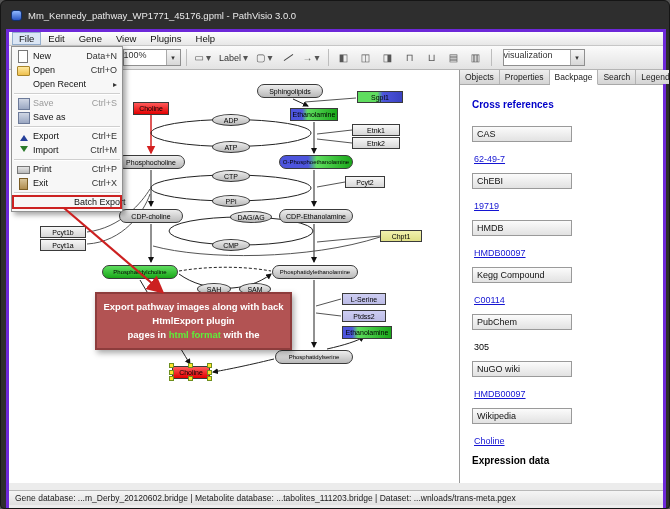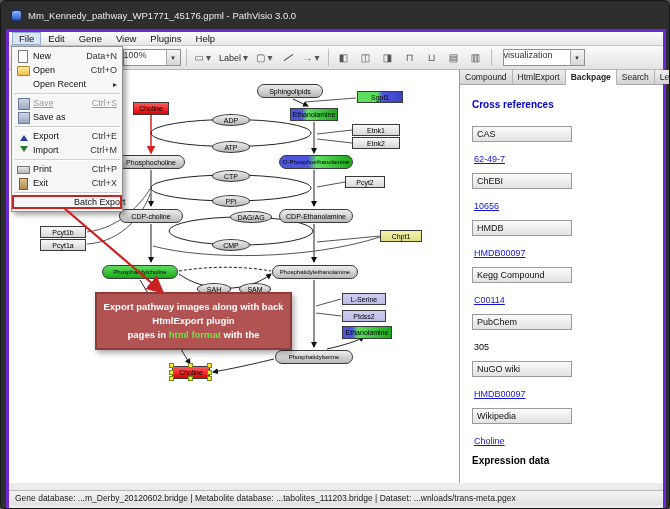--- a/index.html
+++ b/index.html
@@ -38,32 +38,32 @@
   .shape-rounded{border-radius:7px;}
   .shape-ellipse{border-radius:50%;}
   .handle{position:absolute;width:5px;height:5px;background:#ffe32b;border:1px solid #6e8f1f;z-index:7;}
 
   .callout{position:absolute;left:86px;top:222px;width:197px;height:58px;background:#b25353;border:2px solid #8d3c3c;box-shadow:2px 3px 6px rgba(0,0,0,.35);color:#fff;font-weight:bold;font-size:9.5px;line-height:1.45;text-align:center;display:flex;flex-direction:column;justify-content:center;z-index:20;}
   .callout .hl{color:#5df03a;}
 
   .sidepanel{position:absolute;top:38px;left:450px;right:0;height:413px;background:#f2f2f2;border-left:1px solid #9a9a9a;}
   .tabs{display:flex;height:15px;background:#d9d9d9;border-bottom:1px solid #a8a8a8;font-size:8.5px;color:#222;}
   .tab{padding:1px 5px;border-right:1px solid #b3b3b3;background:linear-gradient(#efefef,#d4d4d4);display:flex;align-items:center;}
-  .tab.active{background:#fff;font-weight:bold;border-bottom:1px solid #fff;margin-bottom:-1px;}
+  .tab.active{background:#fff;font-weight:normal;border-bottom:1px solid #fff;margin-bottom:-1px;}
   .panel-body{position:absolute;top:15px;left:0;right:0;bottom:0;background:#fff;padding:14px 12px 0 12px;overflow:hidden;}
   .xref-header{color:#0000c8;font-weight:bold;font-size:10px;margin-bottom:16px;}
   .xref-box{width:100px;border:1px solid #9a9a9a;background:linear-gradient(#fbfbfb,#e2e2e2);font-size:9px;color:#111;padding:2px 4px;margin-bottom:6px;}
   .xref-val-row{margin:0 0 14px 2px;height:11px;}
   .xref-link{font-size:9px;color:#1414d2;text-decoration:underline;}
   .xref-value{font-size:9px;color:#000;text-align:right;}
   .xref-footer{font-weight:bold;font-size:10px;color:#000;margin-top:2px;}
 
   .dropdown-menu{position:absolute;top:14px;left:2px;width:112px;background:#f7f7f7;border:1px solid #919191;box-shadow:3px 3px 5px rgba(0,0,0,.35);z-index:50;padding:2px 0;}
   .menu-row{height:14px;display:flex;align-items:center;font-size:9px;color:#111;padding:0 5px 0 4px;}
-  .menu-row.disabled{color:#9b9b9b;text-decoration:underline;}
+  .menu-row.disabled{color:#9b9b9b;}
   .menu-row.highlighted{outline:2px solid #cc2222;outline-offset:-2px;padding-left:45px;}
   .mi-icon{width:14px;height:12px;margin-right:3px;flex:0 0 auto;position:relative;}
   .mi-label{flex:1;white-space:nowrap;}
   .mi-shortcut{margin-left:6px;color:#333;}
   .menu-row.disabled .mi-shortcut{color:#9b9b9b;}
   .mi-sub{font-size:8px;color:#333;}
   .menu-sep{height:5px;position:relative;margin:0 2px;}
   .menu-sep::after{content:"";position:absolute;left:0;right:0;top:2px;height:1px;background:#cfcfcf;box-shadow:0 1px 0 #fff;}
   .new-document-icon::after{content:"";position:absolute;left:2px;top:0;width:8px;height:11px;background:#fff;border:1px solid #777;}
   .open-folder-icon::after{content:"";position:absolute;left:1px;top:2px;width:11px;height:8px;background:linear-gradient(#ffe9a0,#eec04e);border:1px solid #a8842a;border-radius:1px;}
@@ -241,33 +241,33 @@
         </div>
       <div class="callout">
         <div><span>Export pathway images along with back</span></div>
         <div><span>HtmlExport plugin</span></div>
         <div><span>pages in </span><span class="hl">html format</span><span> with the</span></div>
       </div>
     </div>
 
     <div class="sidepanel">
       <div class="tabs" id="side-tabs">
-          <div class="tab">Compound</div>
-          <div class="tab">HtmlExport</div>
+          <div class="tab">Objects</div>
+          <div class="tab">Properties</div>
           <div class="tab active">Backpage</div>
           <div class="tab">Search</div>
           <div class="tab">Legend</div>
         </div>
       <div class="panel-body">
         <div class="xref-header">Cross references</div>
         <div id="xref-list">
             <div class="xref-box">CAS</div>
             <div class="xref-val-row"><span class="xref-link">62-49-7</span></div>
             <div class="xref-box">ChEBI</div>
-            <div class="xref-val-row"><span class="xref-link">10656</span></div>
+            <div class="xref-val-row"><span class="xref-link">19719</span></div>
             <div class="xref-box">HMDB</div>
             <div class="xref-val-row"><span class="xref-link">HMDB00097</span></div>
             <div class="xref-box">Kegg Compound</div>
             <div class="xref-val-row"><span class="xref-link">C00114</span></div>
             <div class="xref-box">PubChem</div>
             <div class="xref-val-row"><span class="xref-value">305</span></div>
             <div class="xref-box">NuGO wiki</div>
             <div class="xref-val-row"><span class="xref-link">HMDB00097</span></div>
             <div class="xref-box">Wikipedia</div>
             <div class="xref-val-row"><span class="xref-link">Choline</span></div>

